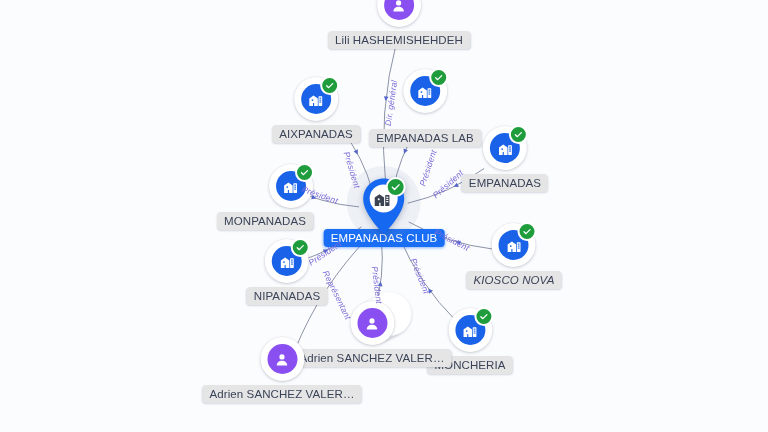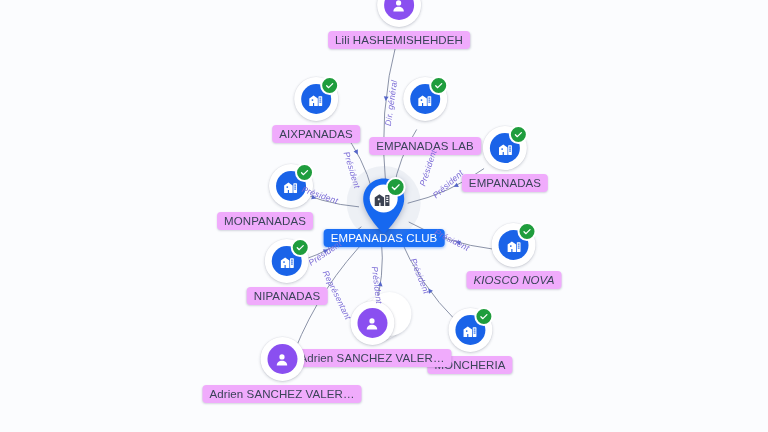--- a/index.html
+++ b/index.html
@@ -35,21 +35,21 @@
 
   .badge{
     position:absolute;right:-1px;top:-1px;width:15px;height:15px;border-radius:50%;
     background:#1f9d3d;border:2px solid #fff;display:flex;align-items:center;justify-content:center;
   }
   .badge svg{display:block;}
 
   
   .label{
     margin-top:4px;white-space:nowrap;
-    background:#f0abfc;color:#3a4358;
+    background:#e5e5e5;color:#3a4358;
     font-size:11.5px;letter-spacing:.1px;
     padding:3px 7px;border-radius:4px;
     box-shadow:0 1px 2px rgba(30,40,70,.18);
   }
   .label.selected{
     background:#1a6ef5;color:#ffffff;font-weight:400;
     box-shadow:0 1px 3px rgba(26,110,245,.5);
   }
 
   
@@ -120,21 +120,21 @@
           </svg>
         </div>
         <div class="badge">
           <svg width="9" height="9" viewBox="0 0 24 24" aria-hidden="true">
             <path d="M4 12.6l5.2 5.2L20 6.9" stroke="#ffffff" stroke-width="3.4" fill="none" stroke-linecap="round" stroke-linejoin="round"></path>
           </svg>
         </div>
       </div>
       <div class="label">AIXPANADAS</div>
     </div>
-    <div class="node" style="left: 425px; top: 116px; gap: 12px;">
+    <div class="node" style="left: 425px; top: 108px; gap: 12px;">
       <div class="card">
         <div class="glyph company">
           <svg width="17" height="17" viewBox="0 0 24 24" aria-hidden="true">
             <path fill="#ffffff" d="M3 21V10.5l6-4.2 6 4.2V21H9.8v-4.2H8.2V21z"></path>
             <rect x="16" y="7.5" width="5.2" height="13.5" rx="0.7" fill="#ffffff"></rect>
             <rect x="17.3" y="9.3" width="2.6" height="1.5" fill="#1a63e8"></rect>
             <rect x="17.3" y="12.1" width="2.6" height="1.5" fill="#1a63e8"></rect>
             <rect x="17.3" y="14.9" width="2.6" height="1.5" fill="#1a63e8"></rect>
             <rect x="6.4" y="11.8" width="2.1" height="2.1" fill="#1a63e8"></rect>
           </svg>

